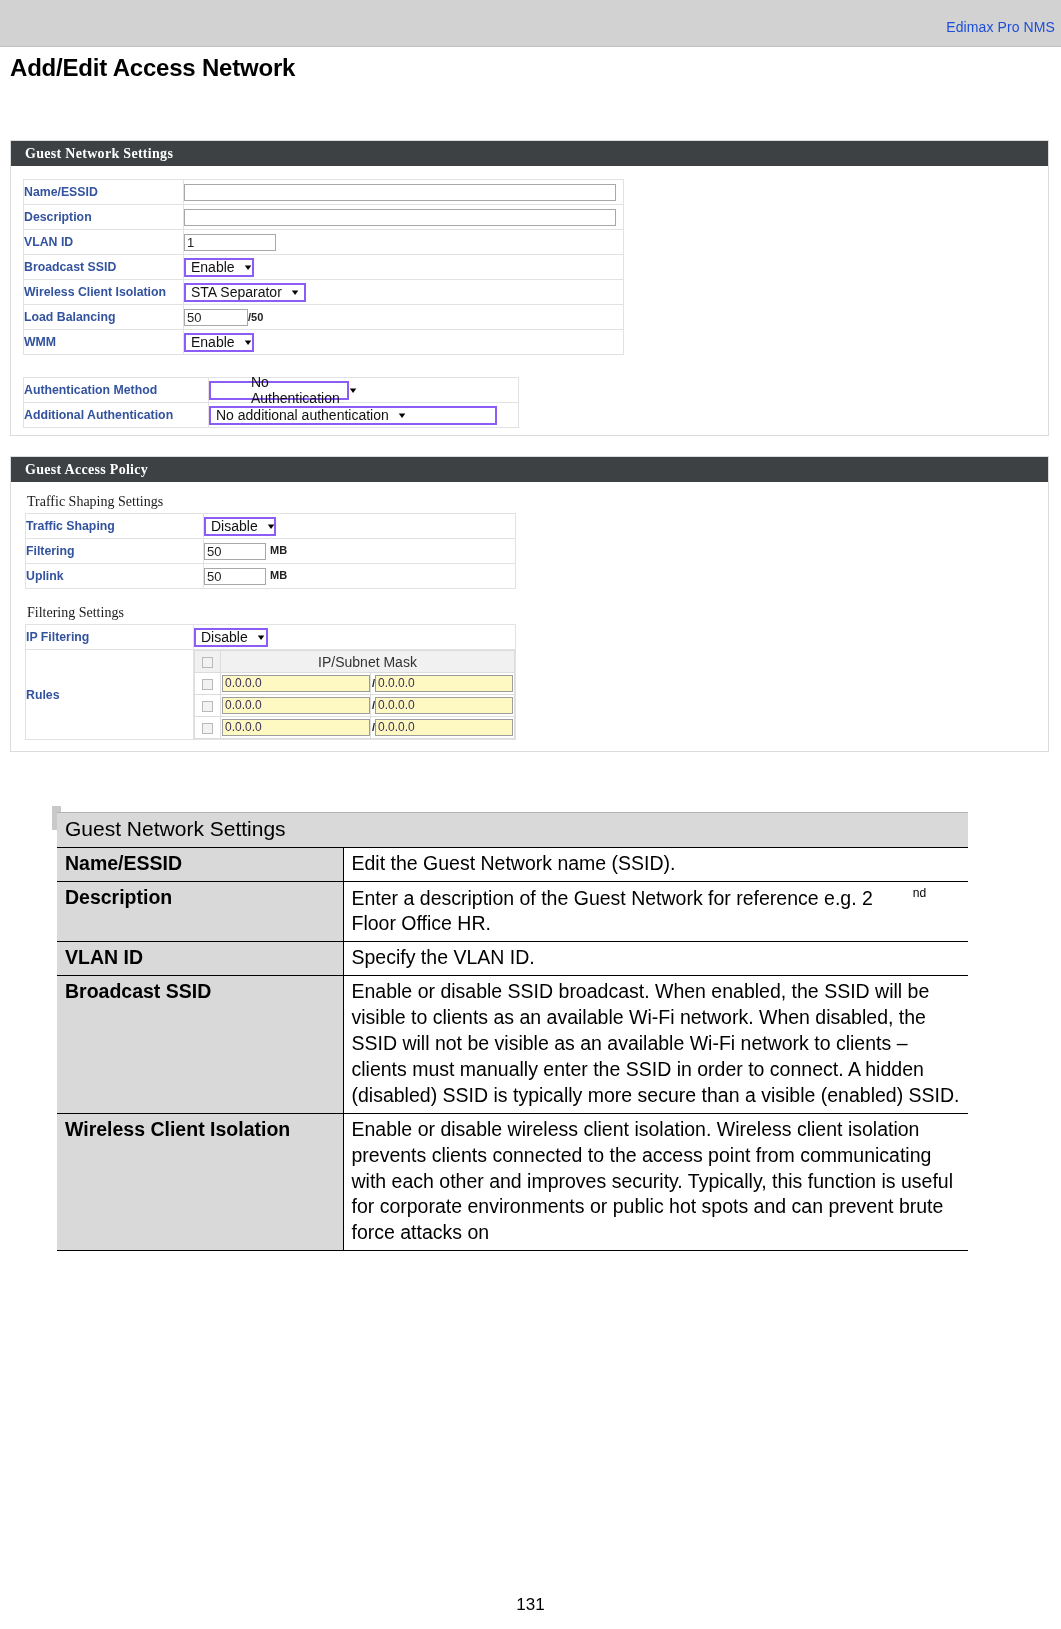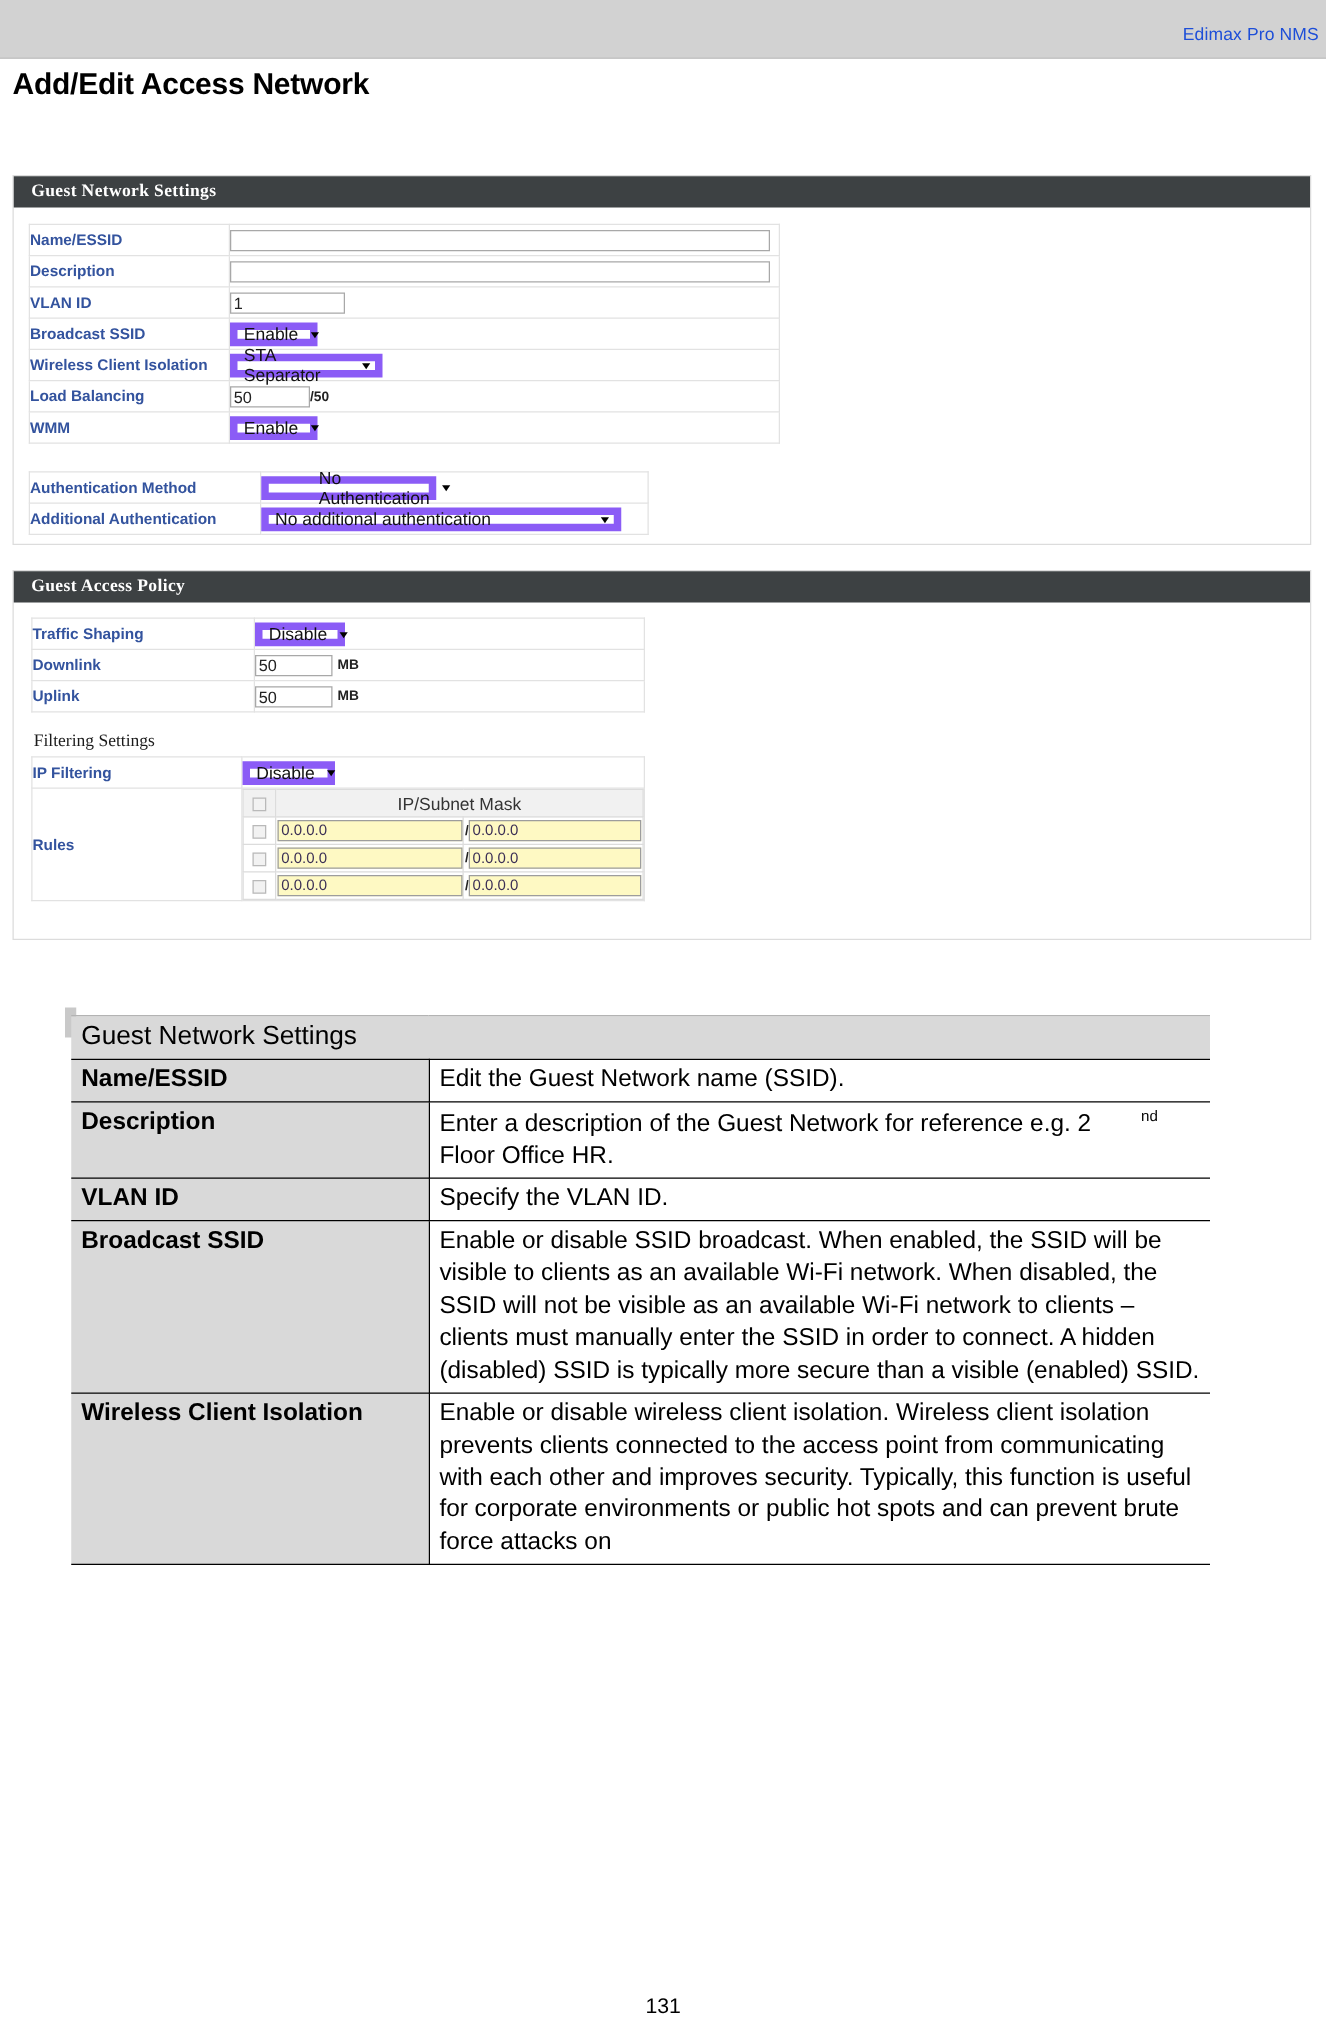--- a/index.html
+++ b/index.html
@@ -56,22 +56,22 @@
   td.fld{ padding:0 0 0 4px; }
 
   .tinput{
     border:1px solid #a8a8a8; background:#fff;
     height:17px; font-size:13px; line-height:15px;
     padding:0 2px; color:#222;
     font-family:"Liberation Sans", sans-serif;
     display:inline-block; vertical-align:middle;
   }
   .sel{
-    display:inline-flex; align-items:center; justify-content:space-between;
-    border:6px solid #8b5cf6; background:#fff;
+    display:inline-flex; align-items:center; justify-content:flex-start;
+    border:2px solid #8b5cf6; background:#fff;
     height:19px; font-size:14px; color:#111; padding:0 3px 0 5px;
     vertical-align:middle; font-family:"Liberation Sans", sans-serif;
   }
   .sel .caret{ font-size:8px; margin-left:9px; color:#000; transform:scaleX(1.4); }
   .unit{ font-size:11px; color:#222; font-weight:bold; padding-left:4px; }
   .slash{ font-size:11px; color:#222; font-weight:bold; }
 
   .subtitle{
     font-family:"Liberation Serif", serif;
     font-size:14px; color:#1b1b1b; margin:0 0 3px 2px;
@@ -214,34 +214,35 @@
       </tr>
     </tbody>
       </table>
   </div>
 </div>
 
 <div class="shot" id="shot-policy">
   <div class="shot-bar">Guest Access Policy</div>
 
   <div style="padding:12px 0 0 14px;">
+    <div class="subtitle">Traffic Shaping Settings</div>
 
     <table class="wui">
       <tbody>
           <tr>
         <td class="lbl" style="width:178px;">Traffic Shaping</td>
         <td class="fld" style="width:312px;">
           <span class="sel" style="width:72px;">
             <span>Disable</span>
             <span class="caret">▼</span>
           </span>
         </td>
       </tr>
       <tr>
-        <td class="lbl">Downlink</td>
+        <td class="lbl">Filtering</td>
         <td class="fld">
           <span class="tinput" style="width:62px;">50</span><span class="unit">MB</span>
         </td>
       </tr>
       <tr>
         <td class="lbl">Uplink</td>
         <td class="fld">
           <span class="tinput" style="width:62px;">50</span><span class="unit">MB</span>
         </td>
       </tr>

